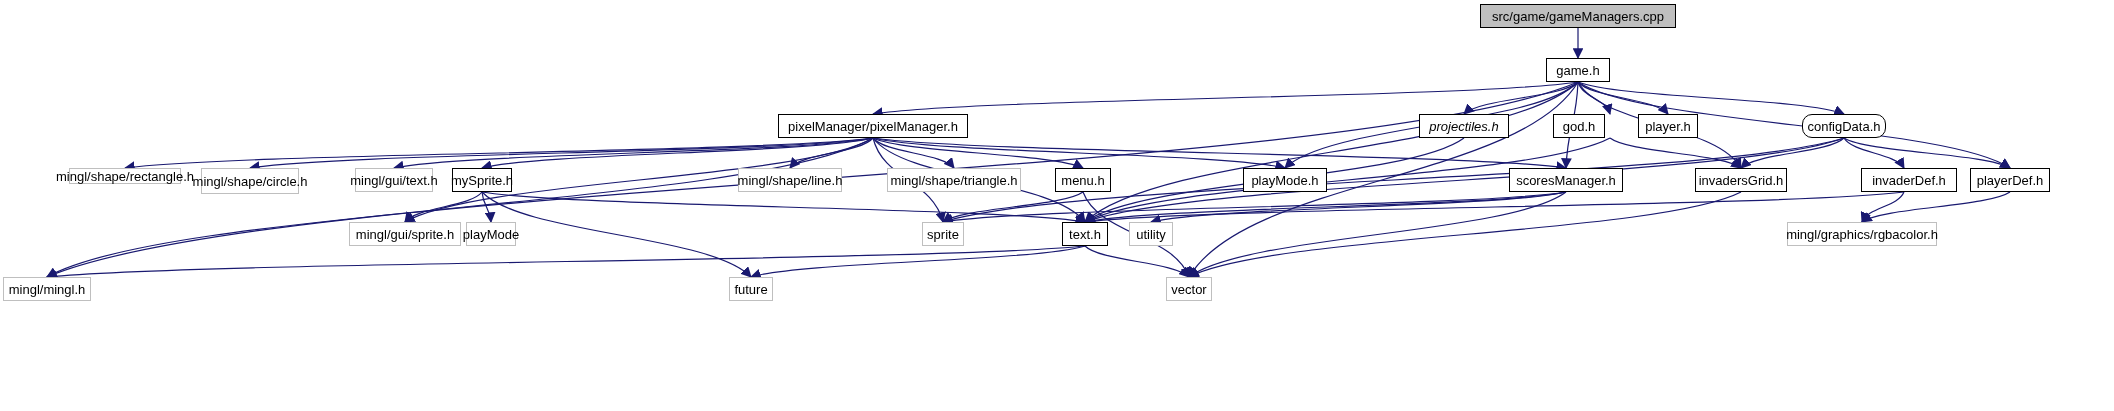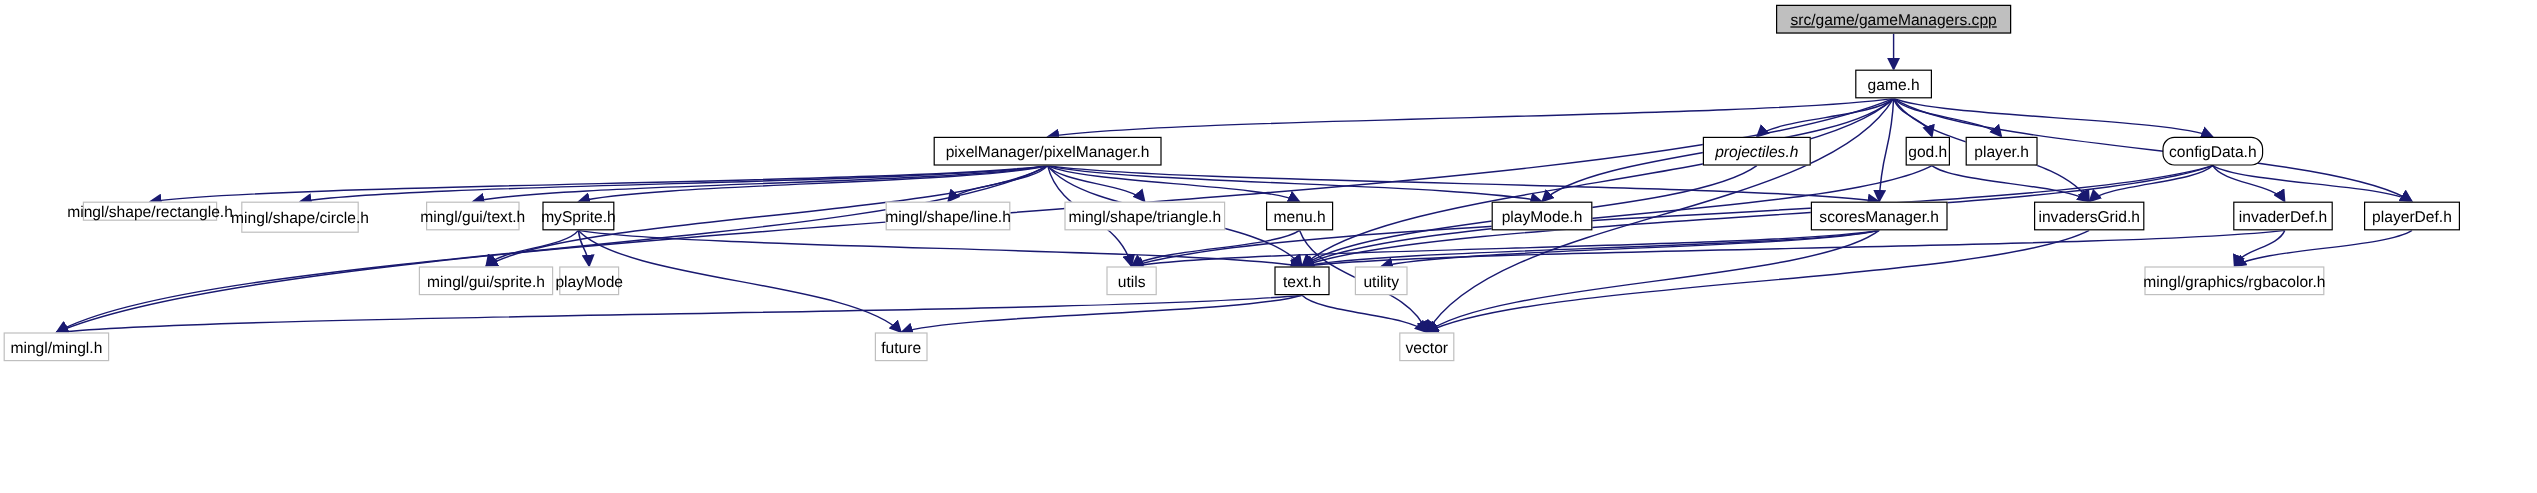--- a/index.html
+++ b/index.html
@@ -1,19 +1,19 @@
 <!DOCTYPE html>
 <html><head>
 <meta charset="utf-8">
 <style>
   html, body { margin:0; padding:0; background:#ffffff; }
   body { width:2114px; height:411px; overflow:hidden; position:relative; font-family:"Liberation Sans", sans-serif; }
   svg { position:absolute; left:0; top:0; }
   .node { position:absolute; box-sizing:border-box; height:26px; display:flex; align-items:center; justify-content:center; font-size:13px; color:#000; white-space:nowrap; background:#fff; }
-  .node.root { background:#bfbfbf; border:1.5px solid #000;text-decoration:underline; }
+  .node.root { background:#bfbfbf; border:1.5px solid #000; }
   .node.doc { border:1.5px solid #000; }
   .node.ext { border:1.5px solid #bfbfbf; }
 </style>
 </head>
 <body>
 
 <svg id="edges" width="2114" height="411">
   <defs>
     <marker id="arrow" viewBox="0 0 10 10" refX="9" refY="5" markerWidth="9" markerHeight="9" orient="auto-start-reverse">
       <path d="M0,0 L10,5 L0,10 z" fill="#191970"></path>
@@ -70,37 +70,37 @@
     <path d="M1085,246 C929.3,261.5 202.7,261.5 47,277" fill="none" stroke="#191970" stroke-width="1.2" marker-end="url(#arrow)"></path>
     <path d="M1085,246 C1034.9,261.5 801.1,261.5 751,277" fill="none" stroke="#191970" stroke-width="1.2" marker-end="url(#arrow)"></path>
     <path d="M1085,246 C1100.6,261.5 1173.4,261.5 1189,277" fill="none" stroke="#191970" stroke-width="1.2" marker-end="url(#arrow)"></path>
   </svg>
 
 <div id="nodes">
     <div class="node root" style="left: 1480px; top: 4px; padding: 0px; width: 196px; height: 24px;">src/game/gameManagers.cpp</div>
     <div class="node doc" style="left: 1546px; top: 58px; padding: 0px; width: 64px; height: 24px;">game.h</div>
     <div class="node doc" style="left: 778px; top: 114px; padding: 0px; width: 190px; height: 24px;">pixelManager/pixelManager.h</div>
     <div class="node doc" style="left: 1419px; top: 114px; padding: 0px; width: 90px; height: 24px; font-style: italic;">projectiles.h</div>
-    <div class="node doc" style="left: 1588px; top: 114px; padding: 0px; width: 37px; height: 24px;">god.h</div>
+    <div class="node doc" style="left: 1553px; top: 114px; padding: 0px; width: 52px; height: 24px;">god.h</div>
     <div class="node doc" style="left: 1638px; top: 114px; padding: 0px; width: 60px; height: 24px;">player.h</div>
     <div class="node doc" style="left: 1802px; top: 114px; padding: 0px; width: 84px; height: 24px; border-radius: 10px;">configData.h</div>
     <div class="node ext" style="left: 69px; top: 168px; padding: 0px; width: 112px; height: 16px;">mingl/shape/rectangle.h</div>
     <div class="node ext" style="left: 201px; top: 168px; padding: 12px; width: 98px; height: 24px;">mingl/shape/circle.h</div>
     <div class="node ext" style="left: 355px; top: 168px; padding: 0px; width: 78px; height: 24px;">mingl/gui/text.h</div>
     <div class="node doc" style="left: 452px; top: 168px; padding: 0px; width: 60px; height: 24px;">mySprite.h</div>
     <div class="node ext" style="left: 738px; top: 168px; padding: 0px; width: 104px; height: 24px;">mingl/shape/line.h</div>
     <div class="node ext" style="left: 887px; top: 168px; padding: 0px; width: 134px; height: 24px;">mingl/shape/triangle.h</div>
     <div class="node doc" style="left: 1055px; top: 168px; padding: 0px; width: 56px; height: 24px;">menu.h</div>
     <div class="node doc" style="left: 1243px; top: 168px; padding: 0px; width: 84px; height: 24px;">playMode.h</div>
     <div class="node doc" style="left: 1509px; top: 168px; padding: 0px; width: 114px; height: 24px;">scoresManager.h</div>
     <div class="node doc" style="left: 1695px; top: 168px; padding: 0px; width: 92px; height: 24px;">invadersGrid.h</div>
-    <div class="node doc" style="left: 1861px; top: 168px; padding: 2px; width: 83px; height: 24px;">invaderDef.h</div>
+    <div class="node doc" style="left: 1861px; top: 168px; padding: 2px; width: 96px; height: 24px;">invaderDef.h</div>
     <div class="node doc" style="left: 1970px; top: 168px; padding: 0px; width: 80px; height: 24px;">playerDef.h</div>
     <div class="node ext" style="left: 349px; top: 222px; padding: 0px; width: 112px; height: 24px;">mingl/gui/sprite.h</div>
     <div class="node ext" style="left: 466px; top: 222px; padding: 0px; width: 50px; height: 24px;">playMode</div>
-    <div class="node ext" style="left: 922px; top: 222px; padding: 0px; width: 42px; height: 24px;">utils</div>
+    <div class="node ext" style="left: 922px; top: 222px; padding: 0px; width: 42px; height: 24px;">sprite</div>
     <div class="node doc" style="left: 1062px; top: 222px; padding: 0px; width: 46px; height: 24px;">text.h</div>
     <div class="node ext" style="left: 1129px; top: 222px; padding: 0px; width: 44px; height: 24px;">utility</div>
     <div class="node ext" style="left: 1787px; top: 222px; padding: 0px; width: 150px; height: 24px;">mingl/graphics/rgbacolor.h</div>
     <div class="node ext" style="left: 3px; top: 277px; padding: 0px; width: 88px; height: 24px;">mingl/mingl.h</div>
     <div class="node ext" style="left: 729px; top: 277px; padding: 0px; width: 44px; height: 24px;">future</div>
     <div class="node ext" style="left: 1166px; top: 277px; padding: 0px; width: 46px; height: 24px;">vector</div>
   </div>
 
 </body></html>

